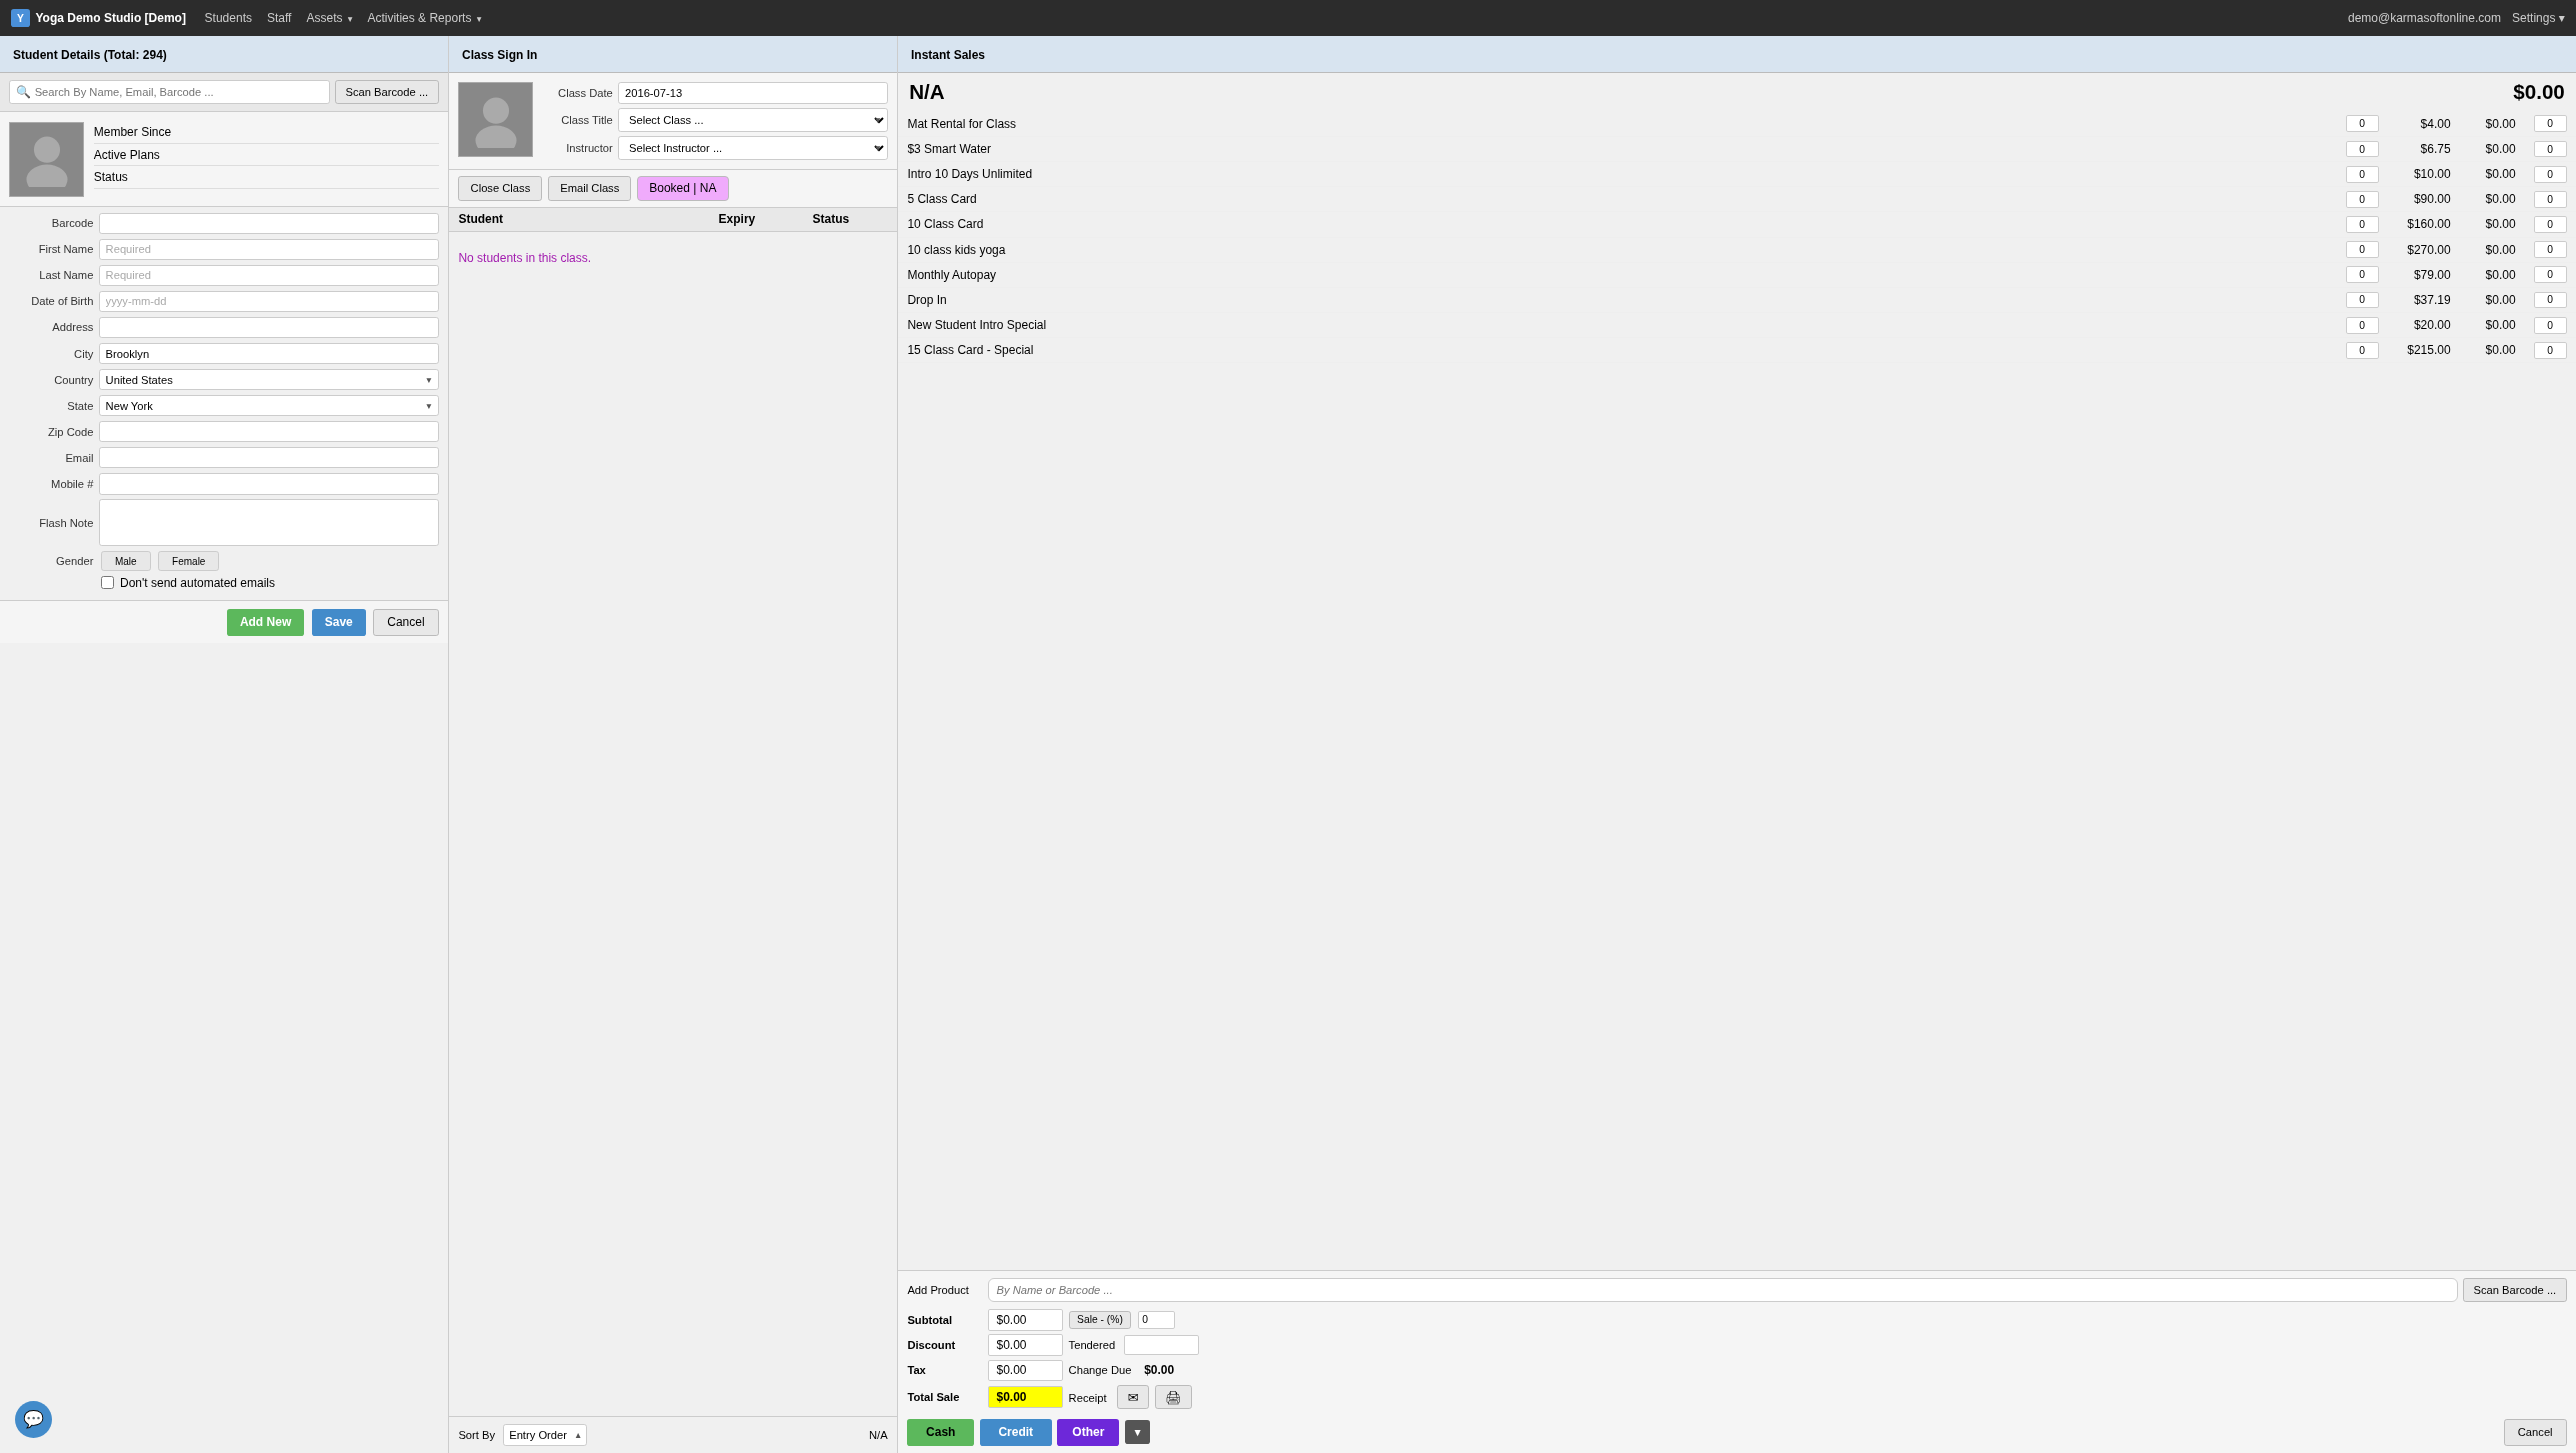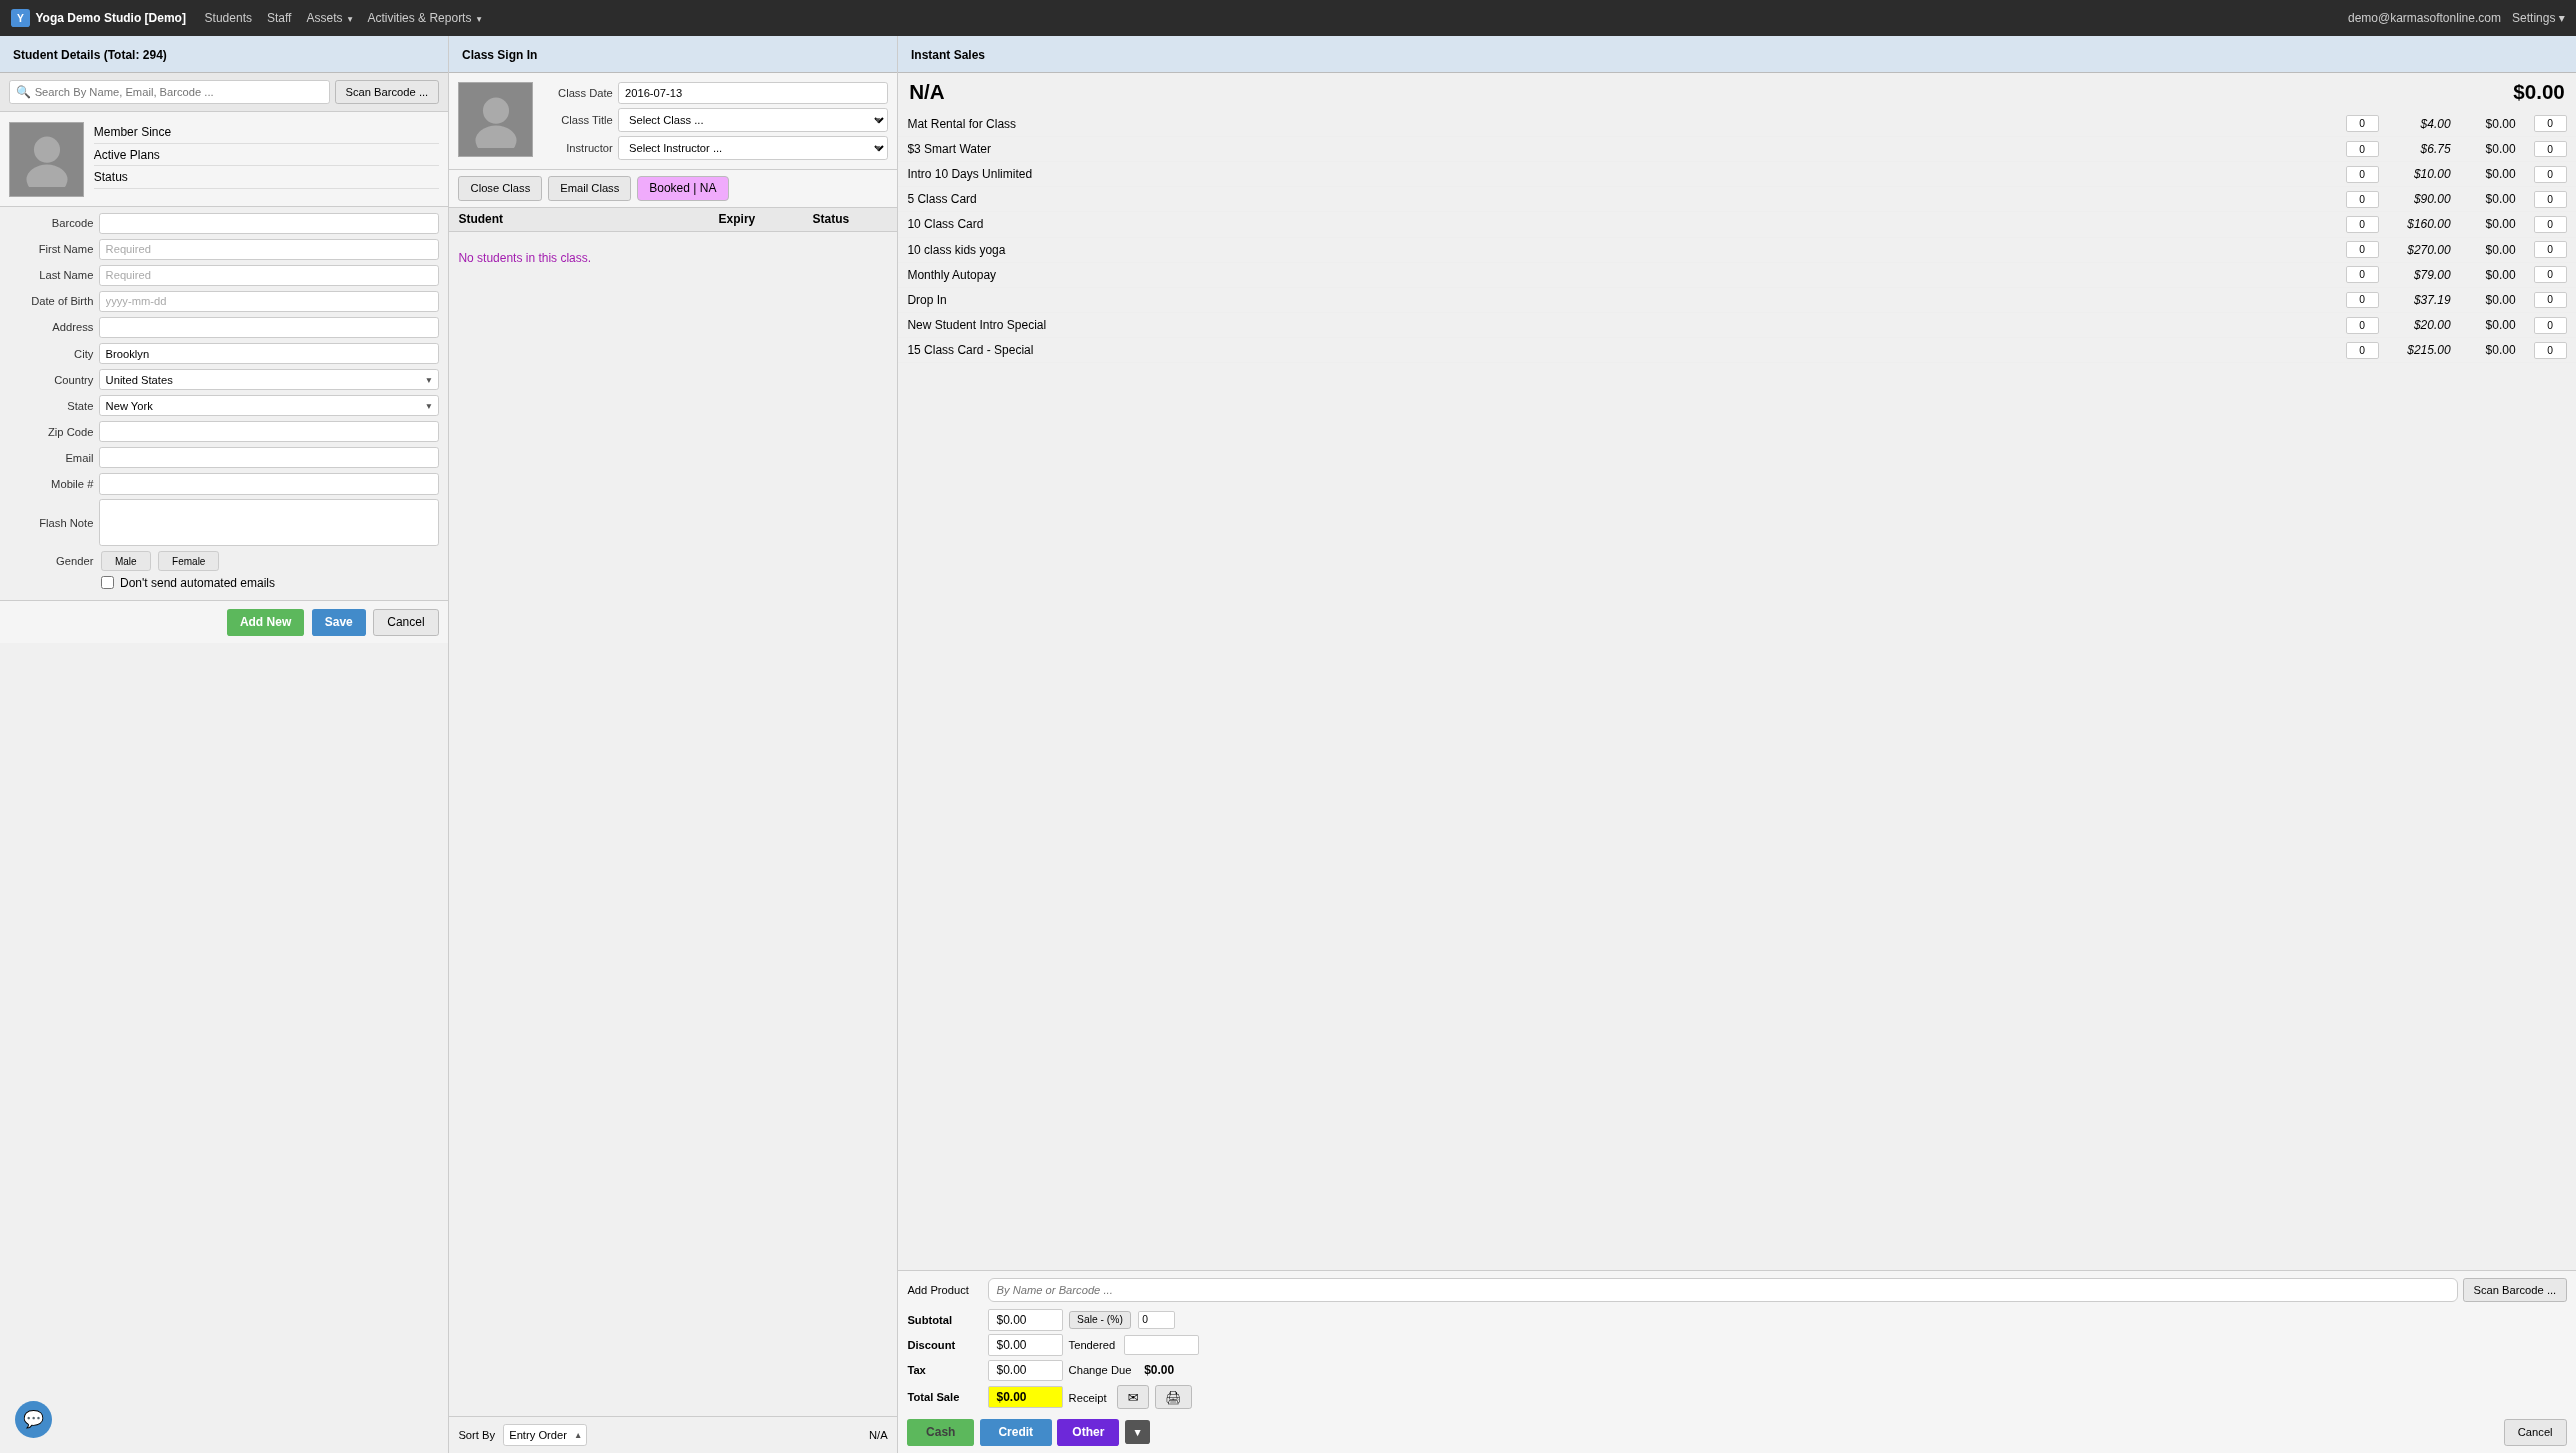--- a/index.html
+++ b/index.html
@@ -205,21 +205,21 @@
     .col-total { width: 65px; text-align: right; }
     .col-pct { width: 51px; text-align: right; }
 
     .sales-row {
       display: flex; align-items: center;
       border-bottom: 0.9px solid #eee; padding: 3.7px 9.4px;
       font-size: 11.2px;
     }
     .sales-row .col-product { flex: 1; }
     .sales-row .col-hash { width: 47px; text-align: center; }
-    .sales-row .col-unit { width: 65px; text-align: right; font-style: italic; }
+    .sales-row .col-unit { width: 65px; text-align: right; }
     .sales-row .col-total { width: 65px; text-align: right; }
     .sales-row .col-pct { width: 51px; text-align: right; }
     .sales-row input {
       width: 33px; text-align: center; border: 0.9px solid #ccc;
       border-radius: 1.9px; padding: 1.9px; font-size: 10.3px;
     }
 
     
     .sales-bottom {
       border-top: 0.9px solid #ccc; background: #f5f5f5; padding: 7.5px 9.4px;
@@ -243,21 +243,21 @@
       background: #ffff00; font-weight: bold;
     }
     .totals-row .t-ctrl { flex: 1; }
     .sale-pct-btn { background: #e8e8e8; border: 0.9px solid #bbb; border-radius: 2.8px; padding: 2.8px 7.5px; cursor: pointer; font-size: 10.3px; }
     .tendered-input { width: 75px; border: 0.9px solid #ccc; border-radius: 1.9px; padding: 2.8px 5.6px; font-size: 11.2px; }
     .change-value { font-weight: bold; font-size: 12px; }
 
     .payment-buttons {
       display: flex; gap: 5.6px; margin-top: 5.6px; align-items: center;
     }
-    .btn-cash { background: #5cb85c; color: #404040; border: none; border-radius: 2.8px; padding: 6.5px 18.7px; cursor: pointer; font-weight: bold; font-size: 12px; }
+    .btn-cash { background: #5cb85c; color: #000000; border: none; border-radius: 2.8px; padding: 6.5px 18.7px; cursor: pointer; font-weight: bold; font-size: 12px; }
     .btn-credit { background: #428bca; color: #fff; border: none; border-radius: 2.8px; padding: 6.5px 18.7px; cursor: pointer; font-weight: bold; font-size: 12px; }
     .btn-other { background: #6d28d9; color: #fff; border: none; border-radius: 2.8px; padding: 6.5px 15px; cursor: pointer; font-weight: bold; font-size: 12px; }
     .btn-other-arrow { background: #555; color: #fff; border: none; border-radius: 2.8px; padding: 6.5px 7.5px; cursor: pointer; font-weight: bold; font-size: 10.3px; }
     .btn-cancel-sale { background: #e8e8e8; border: 0.9px solid #bbb; border-radius: 2.8px; padding: 6.5px 13px; cursor: pointer; margin-left: auto; font-size: 11.2px; }
     .receipt-icons { display: flex; gap: 7.5px; }
     .receipt-icon-btn { background: #e8e8e8; border: 0.9px solid #bbb; border-radius: 2.8px; padding: 3.7px 9.4px; cursor: pointer; font-size: 13px; }
 
     
     .chat-bubble {
       position: fixed; bottom: 15px; left: 15px;

